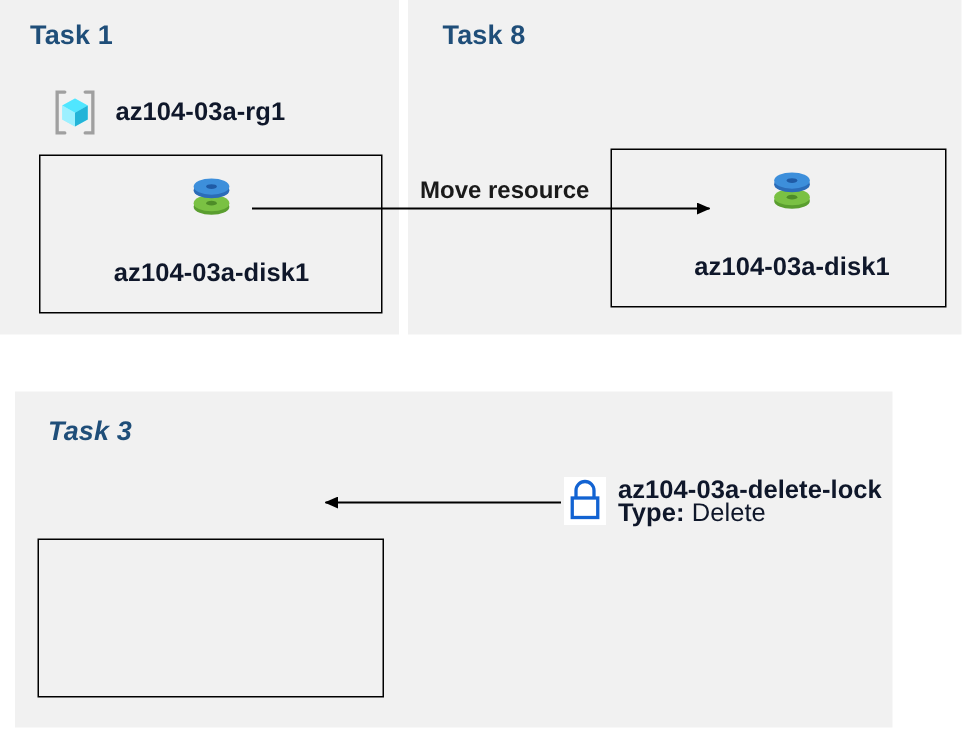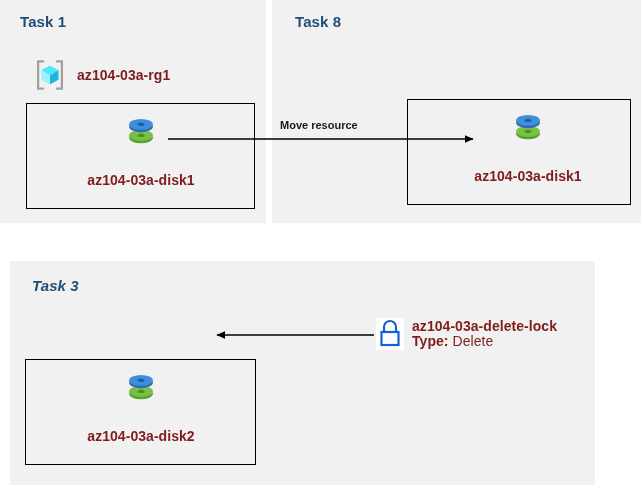--- a/index.html
+++ b/index.html
@@ -24,21 +24,21 @@
   .panel {
     position: absolute;
     background: #f1f1f1;
   }
   #panel-task1 { left: 0px;   top: 0px;   width: 266px; height: 223px; }
   #panel-task2 { left: 272px; top: 0px;   width: 369px; height: 223px; }
   #panel-task3 { left: 10px;  top: 261px; width: 585px; height: 224px; }
 
   .panel-title {
     position: absolute;
-    font-size: 15px;
+    font-size: 18px;
     font-weight: bold;
     color: #1f4e79;
     letter-spacing: 0.1px;
     white-space: nowrap;
   }
   #title-task1 { left: 20px;  top: 13px; }
   #title-task2 { left: 295px; top: 13px; }
   #title-task3 { left: 32px;  top: 277px; font-style: italic; }
 
   
@@ -60,23 +60,23 @@
     white-space: nowrap;
   }
   .node-stack {
     position: absolute;
     display: flex;
     flex-direction: column;
     align-items: center;
     white-space: nowrap;
   }
   .node-label {
-    font-size: 14px;
+    font-size: 17px;
     font-weight: bold;
-    color: #7f1d1d;
+    color: #0f172a;
     letter-spacing: 0.05px;
   }
   .node-label.sub {
     font-weight: normal;
   }
   .node-label.sub b { font-weight: bold; }
 
   
   #rg1 { left: 33px;  top: 58px; }
   #rg2 { left: 409px; top: 55px; }
@@ -107,21 +107,21 @@
 
   
   #arrow-layer {
     position: absolute;
     left: 0; top: 0;
     width: 641px; height: 487px;
     pointer-events: none;
   }
   .arrow-label {
     position: absolute;
-    font-size: 11px;
+    font-size: 16px;
     font-weight: bold;
     color: #1a1a1a;
     white-space: nowrap;
   }
   #label-move { left: 280px; top: 119px; }
 </style>
 </head>
 <body>
 
 <div class="canvas">
@@ -178,33 +178,20 @@
     </span>
     <span class="node-label">az104-03a-disk1</span>
   </div>
 
   <div class="panel" id="panel-task3"></div>
   <div class="panel-title" id="title-task3">Task 3</div>
 
 
   <div class="res-box" id="box-task3"></div>
 
-  <div class="node-stack" id="disk3">
-    <span class="icon-wrap">
-      <svg class="icon icon-disk" viewBox="0 0 44 40" xmlns="http://www.w3.org/2000/svg">
-        <ellipse cx="22" cy="28" rx="14" ry="6.4" fill="#5a9e2f"></ellipse>
-        <ellipse cx="22" cy="25.2" rx="14" ry="6.4" fill="#7ac143"></ellipse>
-        <ellipse cx="22" cy="25.2" rx="4.2" ry="1.9" fill="#4e8c28"></ellipse>
-        <ellipse cx="22" cy="15" rx="14" ry="6.4" fill="#2b6cb8"></ellipse>
-        <ellipse cx="22" cy="12.2" rx="14" ry="6.4" fill="#3d8fdb"></ellipse>
-        <ellipse cx="22" cy="12.2" rx="4.2" ry="1.9" fill="#1f5ba6"></ellipse>
-      </svg>
-    </span>
-    <span class="node-label">az104-03a-disk2</span>
-  </div>
 
   <div class="node" id="lock-node">
     <span class="icon-wrap">
       <svg class="icon icon-lock" viewBox="0 0 28 32" xmlns="http://www.w3.org/2000/svg">
         <rect x="0" y="0" width="28" height="32" fill="#ffffff"></rect>
         <path d="M8 14 L8 9 A6 6 0 0 1 20 9 L20 14" fill="none" stroke="#1263d2" stroke-width="2.2"></path>
         <rect x="5.5" y="14" width="17" height="13" fill="none" stroke="#1263d2" stroke-width="2.2"></rect>
       </svg>
     </span>
     <span class="lock-text">

